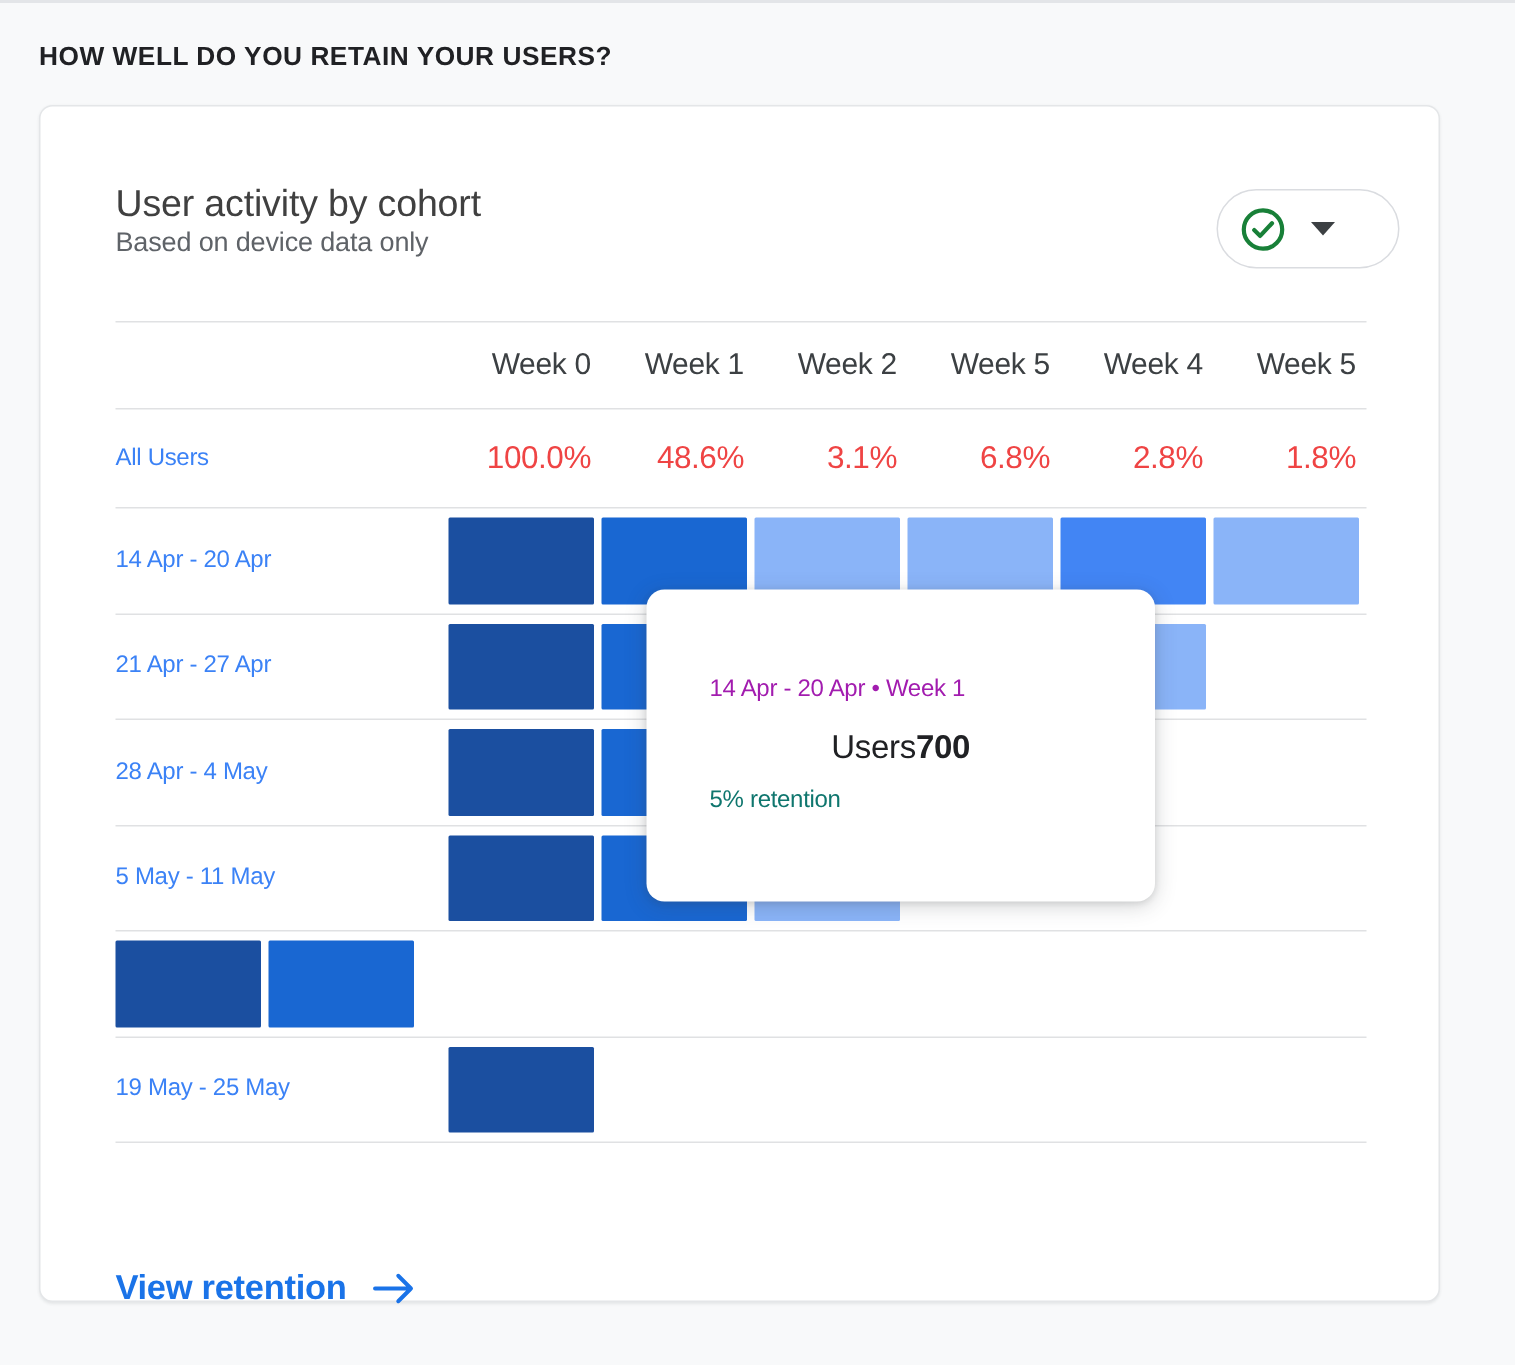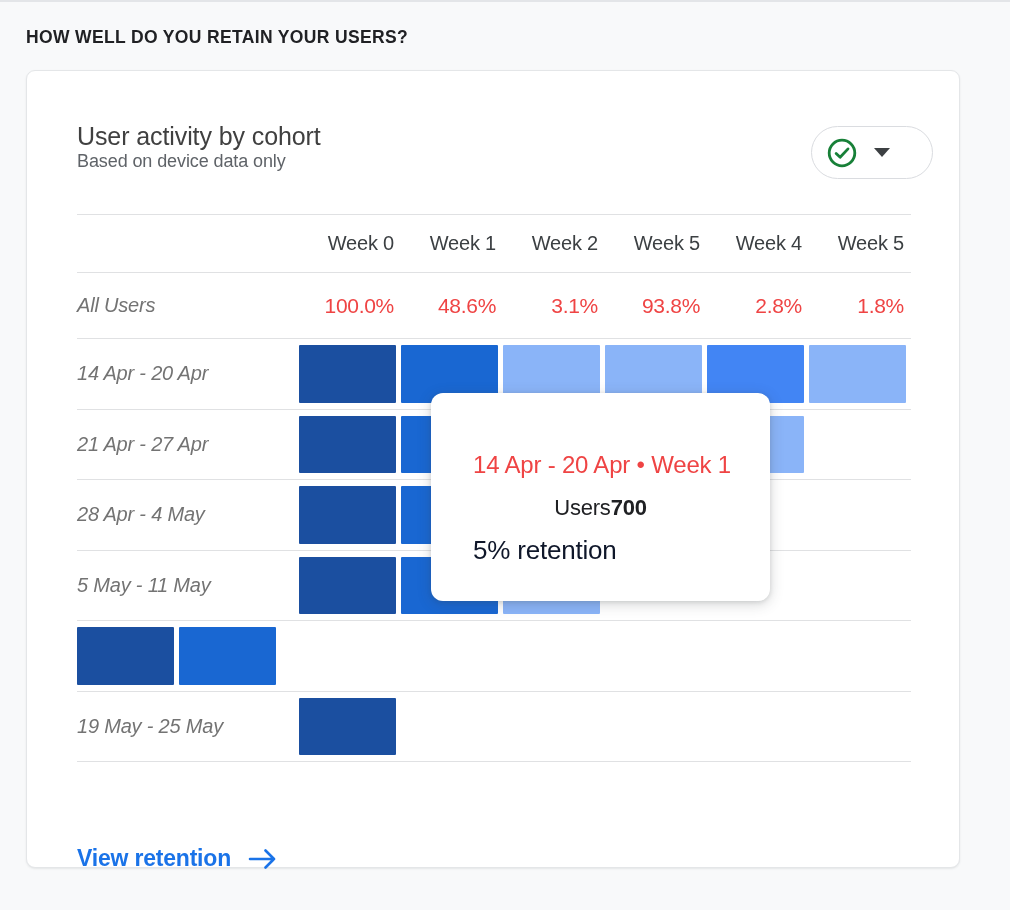--- a/index.html
+++ b/index.html
@@ -101,24 +101,23 @@
     width: 100%;
   }
   .row {
     display: flex;
     align-items: center;
     width: 100%;
   }
   .row-label {
     width: 222px;
     flex: 0 0 222px;
-    font-size: 20px;
-    color: #737373;
-    letter-spacing: -0.2px;
-    font-style: italic;
+    font-size: 16px;
+    color: #3b82f6;
+    letter-spacing: -0.2px;
   }
   .cells {
     display: flex;
     flex: 1 1 auto;
   }
   .cell {
     flex: 0 0 102px;
     text-align: right;
     padding-right: 7px;
   }
@@ -191,22 +190,22 @@
     top: 393px;
     width: 339px;
     height: 208px;
     background: #ffffff;
     border-radius: 12px;
     box-shadow: 0 3px 14px rgba(60,64,67,0.22), 0 1px 4px rgba(60,64,67,0.14);
     padding: 58px 42px 0 42px;
     z-index: 40;
   }
   .tip-head {
-    font-size: 24px;
-    color: #ef4444;
+    font-size: 16px;
+    color: #a21caf;
     letter-spacing: -0.2px;
     white-space: nowrap;
   }
   .tip-metric {
     margin-top: 16px;
     display: flex;
     justify-content: center;
     align-items: baseline;
   }
   .tip-metric-label {
@@ -215,22 +214,22 @@
     letter-spacing: -0.2px;
   }
   .tip-metric-value {
     font-size: 22px;
     color: #202124;
     font-weight: bold;
     letter-spacing: -0.2px;
   }
   .tip-note {
     margin-top: 14px;
-    font-size: 26px;
-    color: #0f172a;
+    font-size: 16px;
+    color: #0f766e;
     letter-spacing: -0.2px;
   }
 </style>
 </head>
 <body>
 
 <div class="section-title">HOW WELL DO YOU RETAIN YOUR USERS?</div>
 
 <div class="card">
 
@@ -263,21 +262,21 @@
     </div>
 
     <div class="divider"></div>
 
     <div class="row allusers-row">
       <div class="row-label">All Users</div>
       <div class="cells" id="summary-cells">
           <div class="cell">100.0%</div>
           <div class="cell">48.6%</div>
           <div class="cell">3.1%</div>
-          <div class="cell">93.8%</div>
+          <div class="cell">6.8%</div>
           <div class="cell">2.8%</div>
           <div class="cell">1.8%</div>
         </div>
     </div>
 
     <div id="cohort-rows">
         <div class="divider"></div>
         <div class="row cohort-row">
           <div class="row-label">14 Apr - 20 Apr</div>
           <div class="cells">

